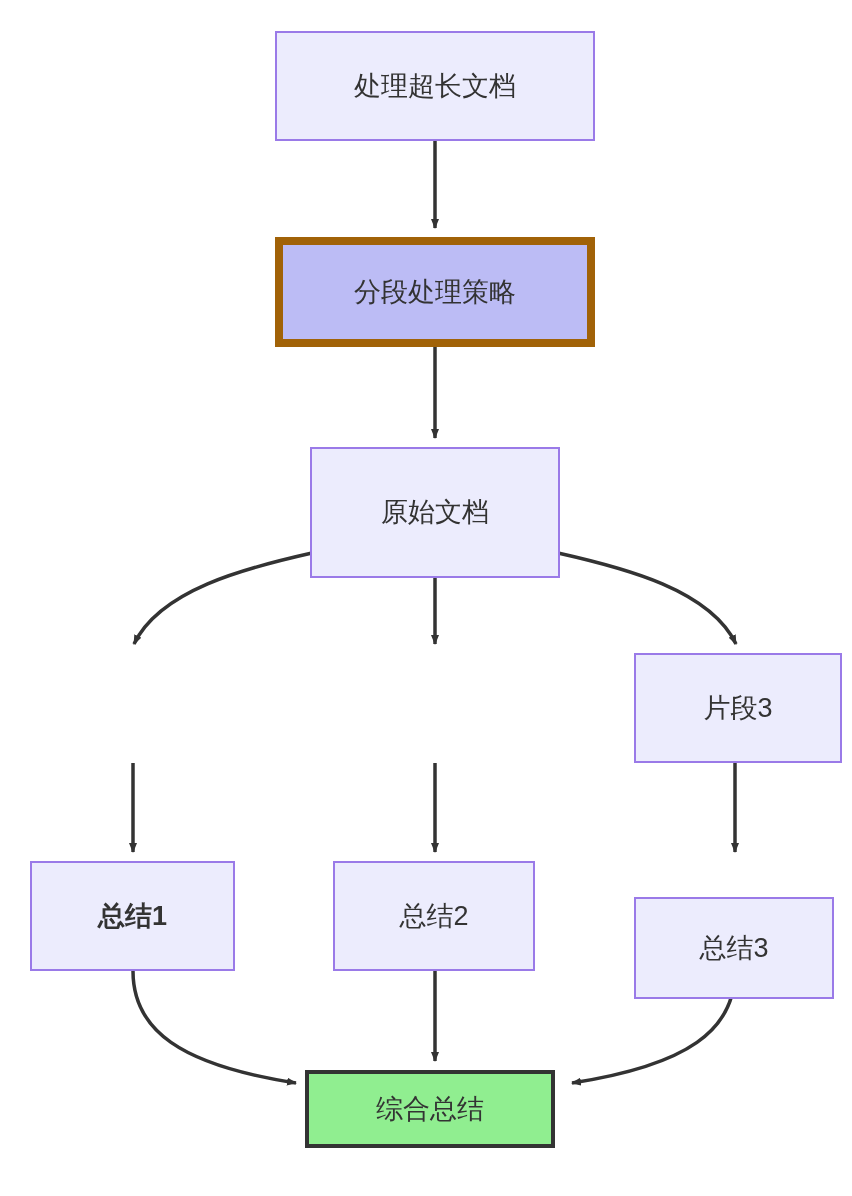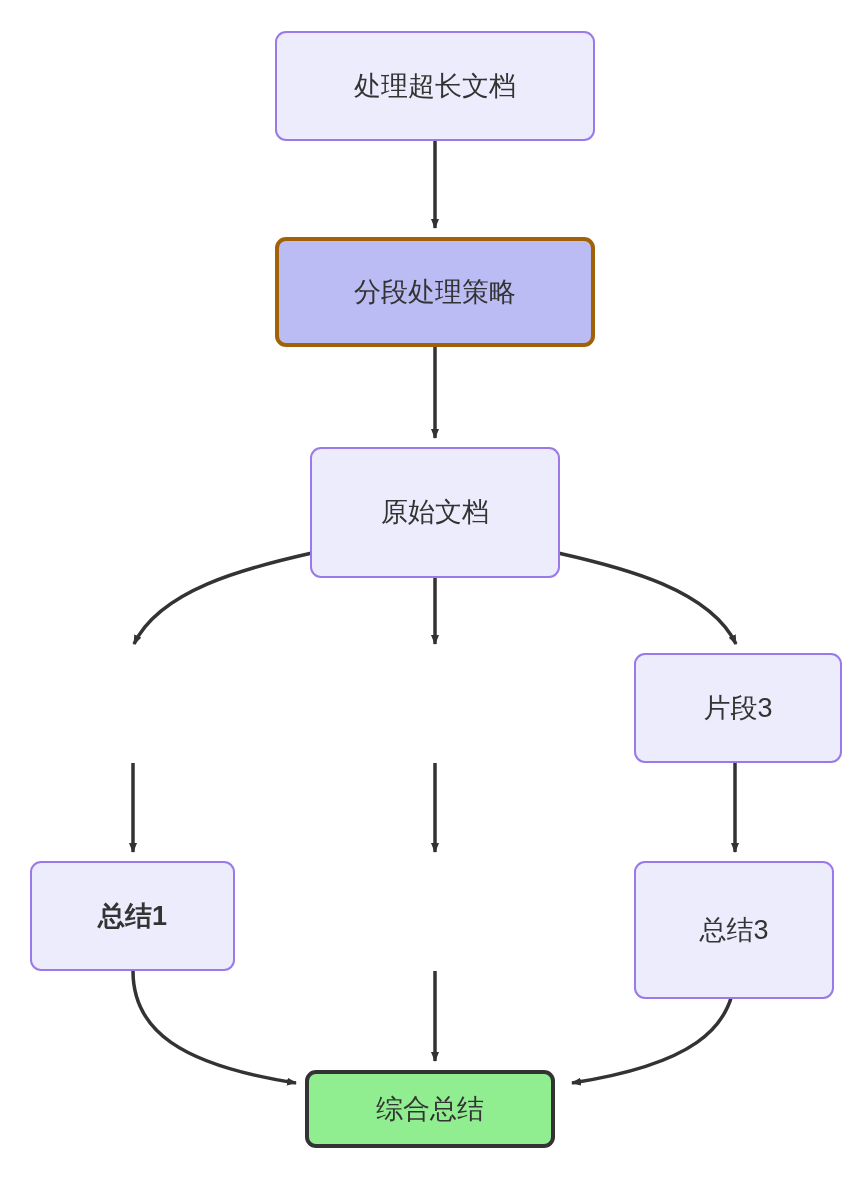--- a/index.html
+++ b/index.html
@@ -31,37 +31,36 @@
     pointer-events: none;
   }
   .node {
     position: absolute;
     box-sizing: border-box;
     display: flex;
     align-items: center;
     justify-content: center;
     text-align: center;
     line-height: 1.2;
-    border-radius: 11px;
   }
   .node-label {
     display: block;
     white-space: nowrap;
   }
   
   .node.style-default {
     background: #ececfd;
     border: 2px solid #9a7ae8;
     color: #333333;
     font-size: 27px;
   }
   
   .node.style-highlight {
     background: #bcbcf5;
-    border: 4px solid #a16207;
+    border: 8px solid #a16207;
     color: #333333;
     font-size: 27px;
   }
   
   .node.style-terminal {
     background: #90ee90;
     border: 4px solid #333333;
     color: #333333;
     font-size: 27px;
   }
@@ -116,22 +115,25 @@
 
 
   <div class="node style-default" style="left:634px; top:653px; width:208px; height:110px;">
     <span class="node-label">片段3</span>
   </div>
 
   <div class="node style-default" style="left:30px; top:861px; width:205px; height:110px;font-weight:bold;">
     <span class="node-label">总结1</span>
   </div>
 
+  <div class="node style-default" style="left:333px; top:861px; width:202px; height:110px;">
+    <span class="node-label">总结2</span>
+  </div>
 
-  <div class="node style-default" style="left:634px; top:861px; width:200px; height:138px;">
+  <div class="node style-default" style="left:634px; top:897px; width:200px; height:102px;">
     <span class="node-label">总结3</span>
   </div>
 
   <div class="node style-terminal" style="left:305px; top:1070px; width:250px; height:78px;">
     <span class="node-label">综合总结</span>
   </div>
 
 </div>
 
 </body></html>

